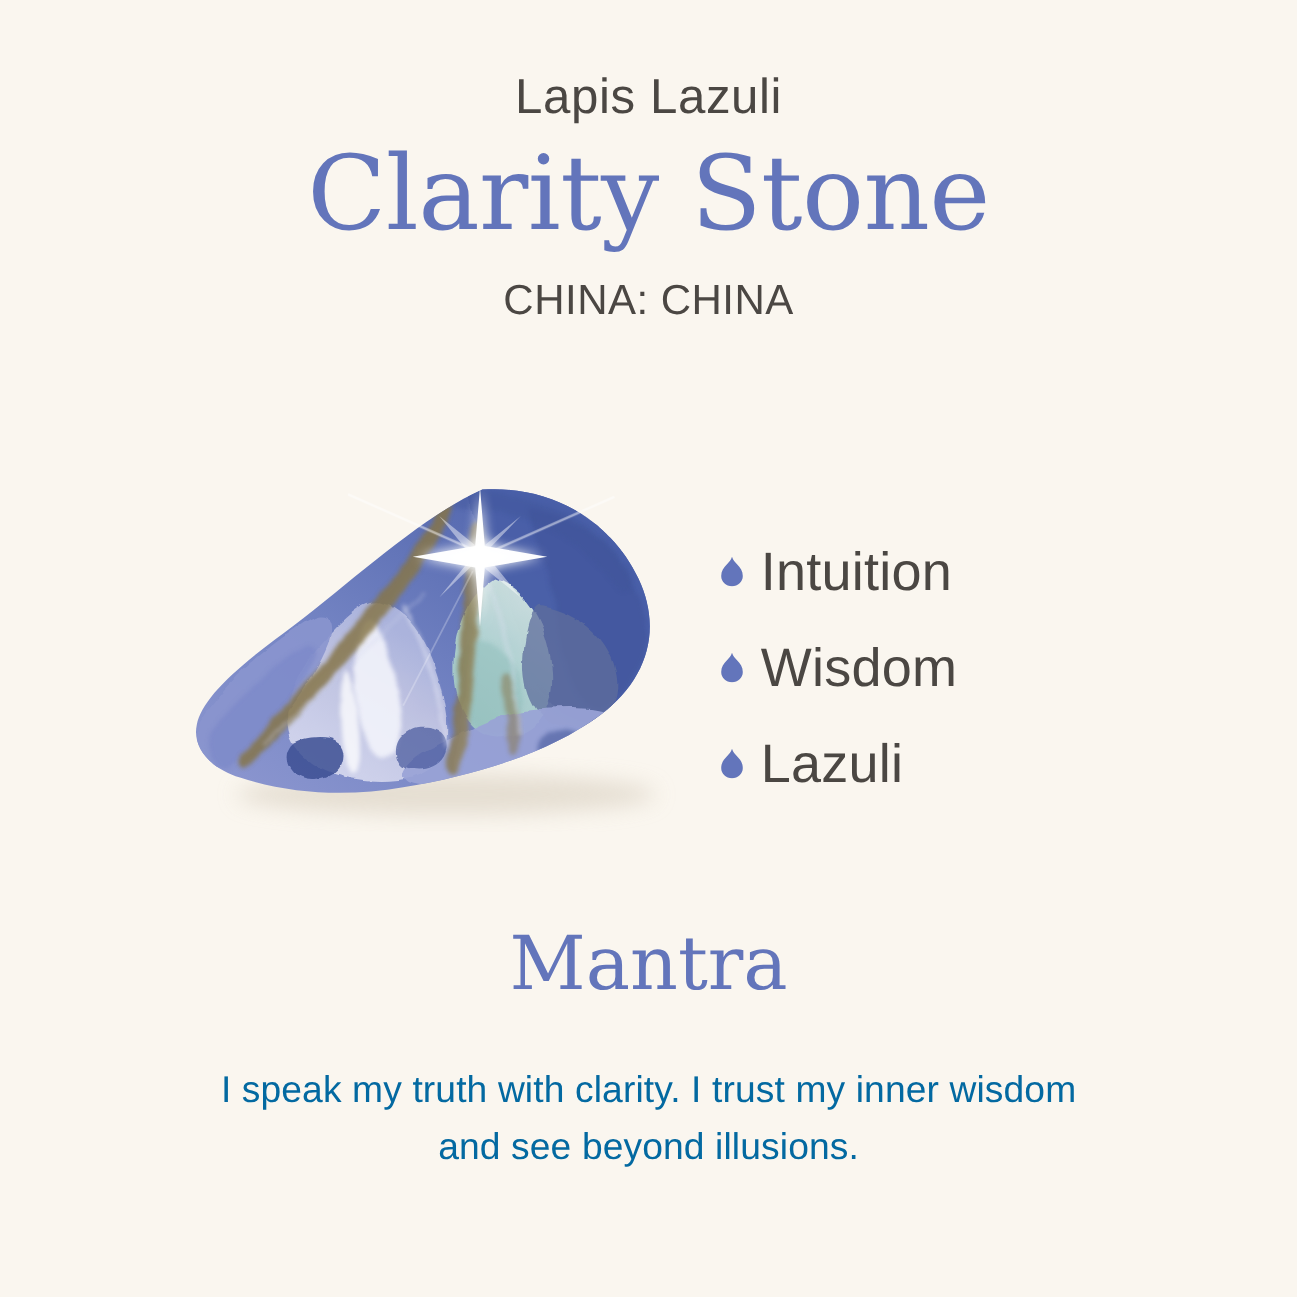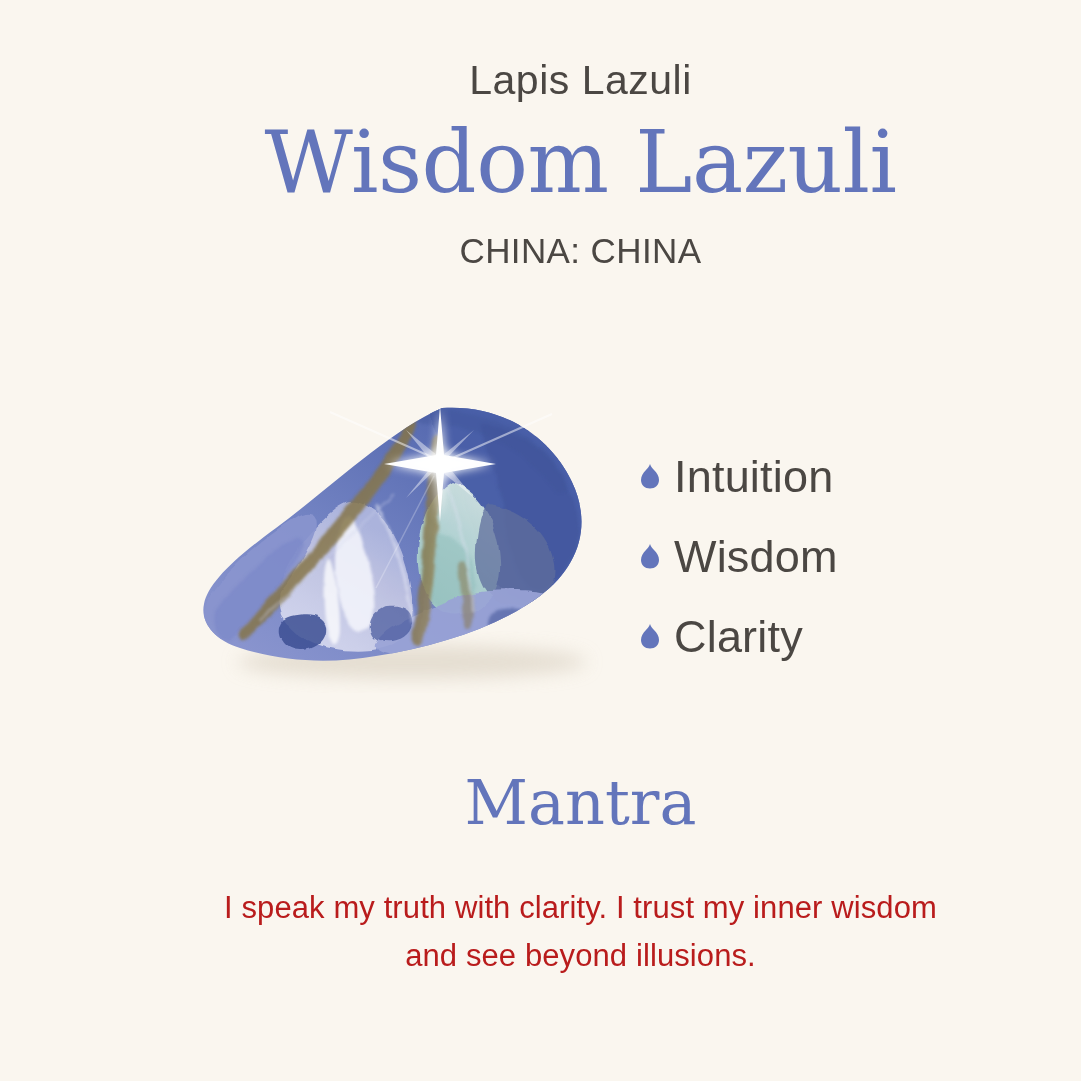--- a/index.html
+++ b/index.html
@@ -13,21 +13,20 @@
     background: #faf6ef;
     font-family: "Liberation Sans", sans-serif;
     overflow: hidden;
     position: relative;
   }
 
   .card {
     position: absolute;
     inset: 0;
     background: #faf6ef;
-    margin-left: 40px;
   }
 
   
   .header {
     position: absolute;
     top: 0;
     left: 0;
     width: 1081px;
     text-align: center;
   }
@@ -121,36 +120,36 @@
     font-size: 62px;
     font-weight: 400;
     color: #6375bb;
     line-height: 1;
   }
   .mantra-text {
     margin-top: 50px;
     font-family: "Liberation Sans", sans-serif;
     font-size: 31px;
     font-weight: 300;
-    color: #b91c1c;
+    color: #0369a1;
     line-height: 1.55;
     width: 760px;
     margin-left: auto;
     margin-right: auto;
     letter-spacing: 0.1px;
   }
 </style>
 </head>
 <body>
 
 <div class="card">
 
   <div class="header">
     <div class="eyebrow">Lapis Lazuli</div>
-    <div class="title">Wisdom Lazuli</div>
+    <div class="title">Clarity Stone</div>
     <div class="origin">CHINA: CHINA</div>
   </div>
 
   <div class="middle">
 
     <div class="stone-wrap">
       <svg class="stone-svg" width="430" height="330" viewBox="0 0 430 330">
         <defs>
 
           <filter id="wc" x="-20%" y="-20%" width="140%" height="140%">
@@ -300,21 +299,21 @@
         </svg>
         <span class="prop-label">Wisdom</span>
       </div>
 
       <div class="prop-row">
         <svg class="prop-bullet" viewBox="0 0 20 26">
           <path d="M10,1 C11,4 12.5,5.5 14,7 C17,10 19,13 19,17
                    C19,22 15,25.5 10,25.5 C5,25.5 1,22 1,17
                    C1,13 3,10 6,7 C7.5,5.5 9,4 10,1 Z" fill="#6375bb"></path>
         </svg>
-        <span class="prop-label">Clarity</span>
+        <span class="prop-label">Lazuli</span>
       </div>
 
     </div>
   </div>
 
   <div class="mantra">
     <div class="mantra-title">Mantra</div>
     <div class="mantra-text">I speak my truth with clarity. I trust my inner wisdom and see beyond illusions.</div>
   </div>
 

